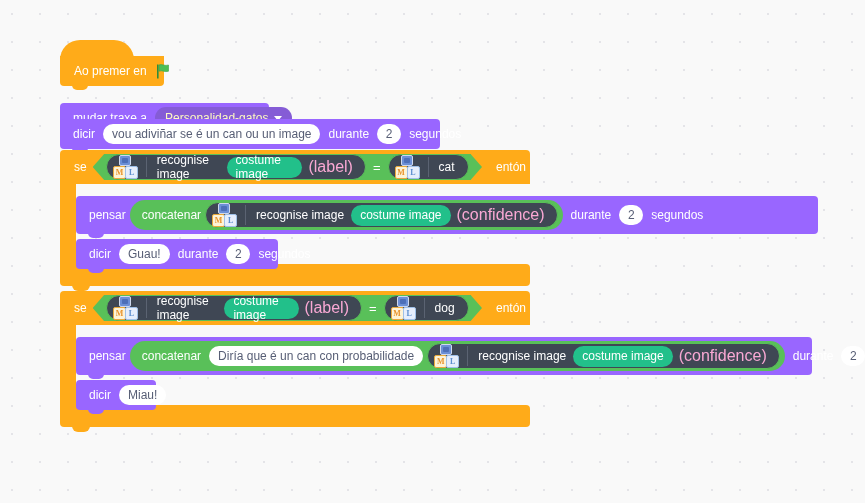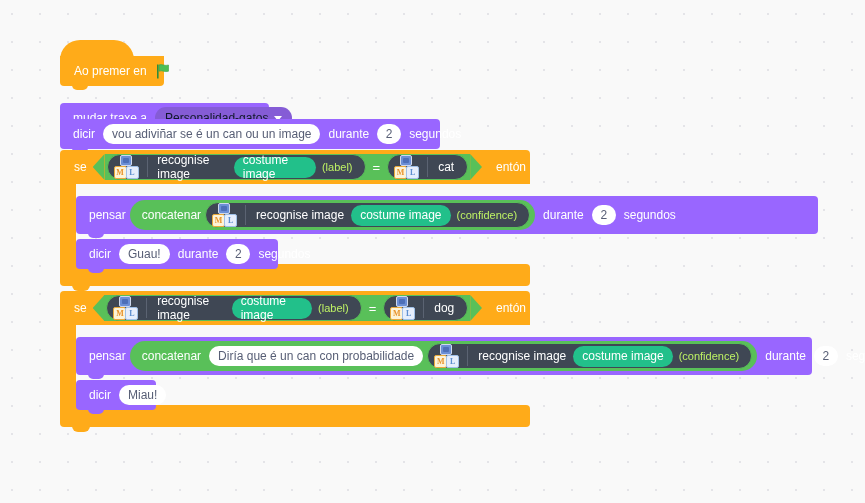--- a/index.html
+++ b/index.html
@@ -70,21 +70,21 @@
     display:flex; align-items:center;
     padding: 0 9px;
     font-size: 12px;
     margin: 0 4px;
   }
   .inp.num { min-width: 24px; justify-content:center; padding:0 7px; }
 
   
   .dd {
     background:#855cd6;
-    color:#0f172a;
+    color:#fef9c3;
     border-radius: 14px;
     height: 22px;
     display:flex; align-items:center; gap:6px;
     padding: 0 10px;
     font-size: 12px;
     margin: 0 4px;
   }
   .caret {
     width:0;height:0;
     border-left:4px solid transparent;
@@ -139,21 +139,21 @@
     height: 26px;
     display:flex; align-items:center;
     padding: 0 9px 0 4px;
     gap: 0px;
     border: 1.5px solid #59c059;
   }
   .ml-rep .sep {
     width:1px; height:20px; background:#5b6372; margin:0 6px;
   }
   .ml-rep .txt { color:#ffffff; font-size:12px; padding:0 4px; }
-  .ml-rep .paren { color:#bef264; font-size:11px; padding:0 3px; }
+  .ml-rep .paren { color:#f9a8d4; font-size:16px; padding:0 3px; }
 
   
   .teal {
     background:#22c08a;
     color:#ffffff;
     border-radius:14px;
     height:21px;
     display:flex;align-items:center;
     padding:0 9px;
     font-size:12px;

